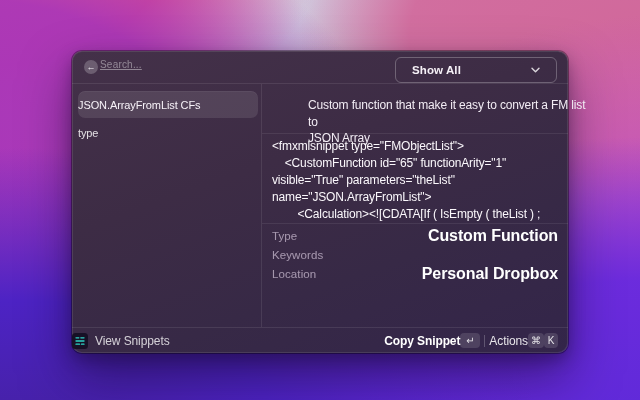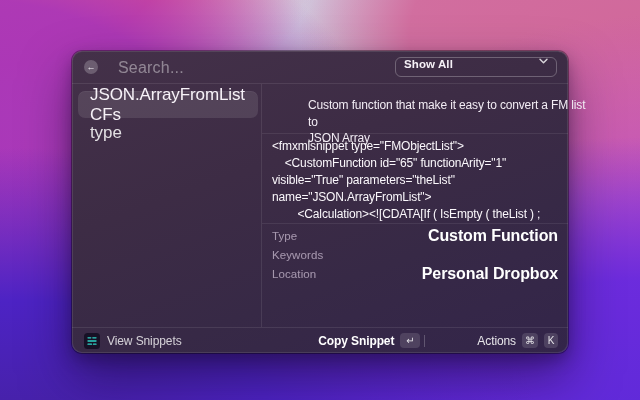--- a/index.html
+++ b/index.html
@@ -36,36 +36,36 @@
   .v-divider   { position:absolute; left:189px; top:33px; bottom:26px; width:1px; background:rgba(255,255,255,0.09); }
 
   .back-btn {
     position:absolute; left:12px; top:9px; width:14px; height:14px; border-radius:50%;
     background:rgba(255,255,255,0.22); display:flex; align-items:center; justify-content:center;
     cursor:default;
   }
   .back-btn span { font-size:9px; line-height:1; color:#f3edf5; }
 
   .search {
-    position:absolute; left:46px; top:8px; width:280px; height:17px;
-    font-size:16px; color:rgba(255,255,255,0.42); letter-spacing:0.2px;
+    position:absolute; left:28px; top:8px; width:280px; height:17px;
+    font-size:10px; color:rgba(255,255,255,0.42); letter-spacing:0.2px;text-decoration:underline;
   }
 
   .dropdown {
-    position:absolute; left:323px; top:6px; width:162px; height:20px;
+    position:absolute; left:323px; top:6px; width:162px; height:26px;
     border:1px solid rgba(255,255,255,0.26); border-radius:6px;
-    display:flex; justify-content:space-between; padding:0 8px;
+    display:flex; align-items:center; justify-content:space-between; padding:0 16px;
   }
   .dropdown .val { font-size:11.5px; color:#f6f1f7; font-weight:600; letter-spacing:0.1px; }
   .dropdown svg { display:block; }
 
   
   .side-row {
     position:absolute; left:6px; width:180px; height:27px; border-radius:7px;
-    display:flex; align-items:center; padding:0 12px; font-size:17px; letter-spacing:-0.1px;
+    display:flex; align-items:center; padding:0 0; font-size:11px; letter-spacing:-0.1px;
   }
   .side-row.sel { top:40px; background:rgba(255,255,255,0.10); box-shadow:inset 0 1px 0 rgba(255,255,255,0.05); color:#f7f2f8; }
   .side-row.plain { top:68px; color:rgba(255,255,255,0.85); }
 
   
   .desc {
     position:absolute; left:200px; top:46px; width:288px;
     font-size:12px; line-height:16.5px; color:#f2ecf4; letter-spacing:-0.15px;margin-left:36px;
   }
   .div-a { position:absolute; left:190px; right:0; top:82px;  height:1px; background:rgba(255,255,255,0.08); }
@@ -78,29 +78,29 @@
 
   .meta { position:absolute; left:200px; top:175px; width:286px; }
   .meta-row { height:19px; display:flex; align-items:center; justify-content:space-between; }
   .meta-label { font-size:11.5px; color:rgba(232,218,238,0.62); letter-spacing:0.1px; }
   .meta-value { font-size:16px; color:#ffffff; font-weight:700; letter-spacing:-0.1px; }
 
   
   .footer {
     position:absolute; left:0; right:0; bottom:0; height:26px;
     border-top:1px solid rgba(255,255,255,0.09);
-    display:flex; align-items:center; padding:0 10px 0 12px;
+    display:flex; align-items:center; padding:0 10px 0 0;
     border-radius:0 0 10px 10px;
   }
   .app-icon { width:16px; height:16px; margin-right:7px; flex:0 0 auto; }
   .cmd-name { font-size:12px; color:rgba(255,255,255,0.78); letter-spacing:-0.1px; }
   .spacer { flex:1; }
-  .fgroup { display:flex; align-items:center; gap:6px; }
+  .fgroup { display:flex; align-items:center; gap:0; }
   .primary-label { font-size:12px; font-weight:700; color:#ffffff; letter-spacing:-0.1px; }
-  .actions-label { font-size:12px; color:rgba(255,255,255,0.88); letter-spacing:-0.1px;margin-left:48px; }
+  .actions-label { font-size:12px; color:rgba(255,255,255,0.88); letter-spacing:-0.1px; }
   .key {
     height:15px; min-width:14px; padding:0 3px; border-radius:4px;
     background:rgba(255,255,255,0.13); color:rgba(255,255,255,0.85);
     font-size:10px; display:flex; align-items:center; justify-content:center;
   }
   .key.ret { min-width:20px; }
   .fsep { width:1px; height:12px; background:rgba(255,255,255,0.22); margin:0 4px; }
 </style>
 </head>
 <body>

